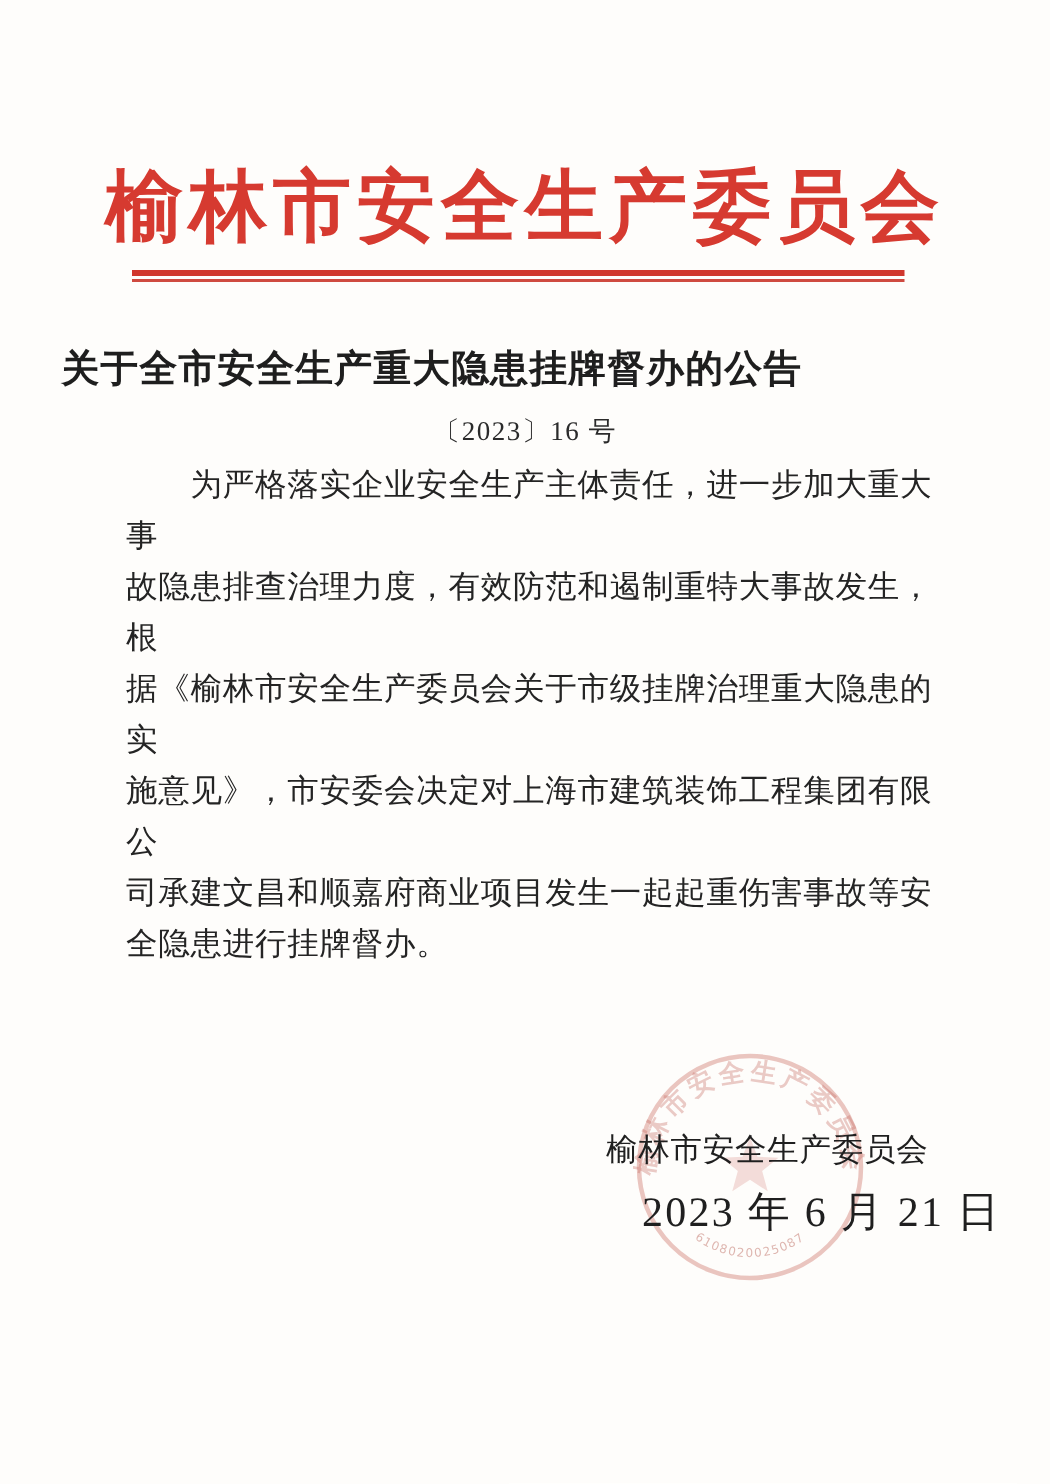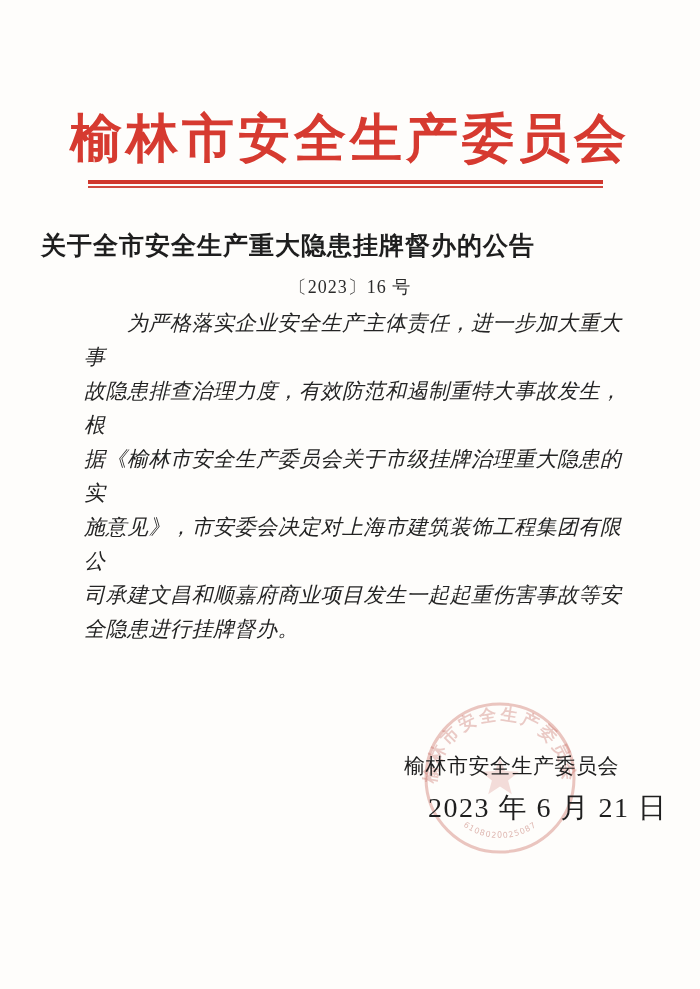--- a/index.html
+++ b/index.html
@@ -65,21 +65,20 @@
   
   .body-text {
     position: absolute;
     top: 306px;
     left: 84px;
     width: 545px;
     font-size: 21px;
     line-height: 34px;
     color: #242424;
     letter-spacing: 0.5px;
-    font-style: italic;
   }
   .para {
     margin: 0;
     white-space: pre-line;
   }
   
   .sign-org {
     position: absolute;
     top: 752px;
     left: 404px;

